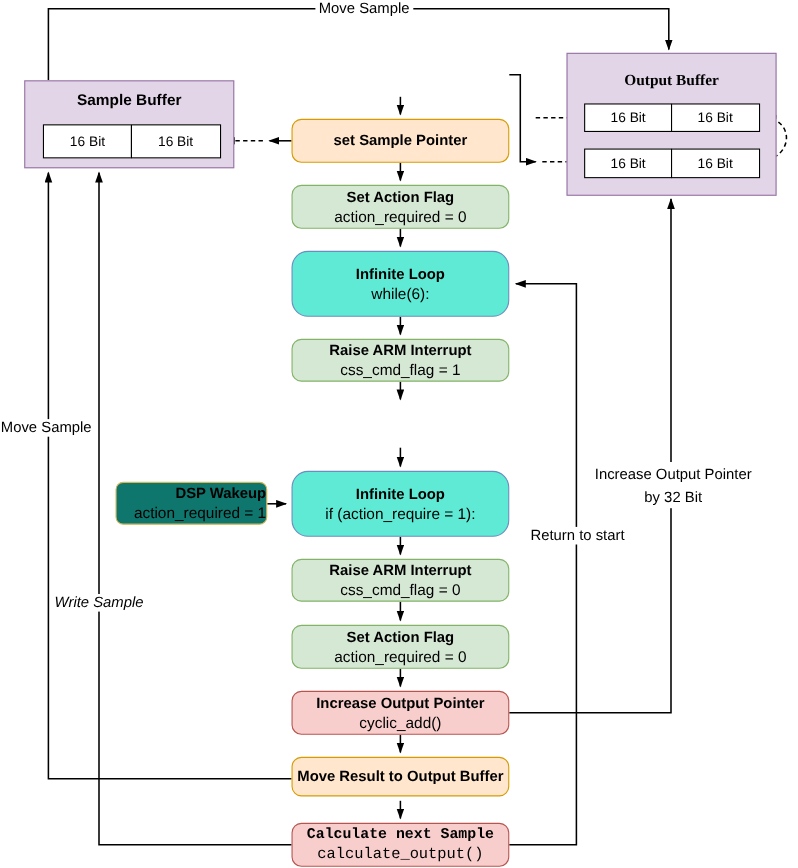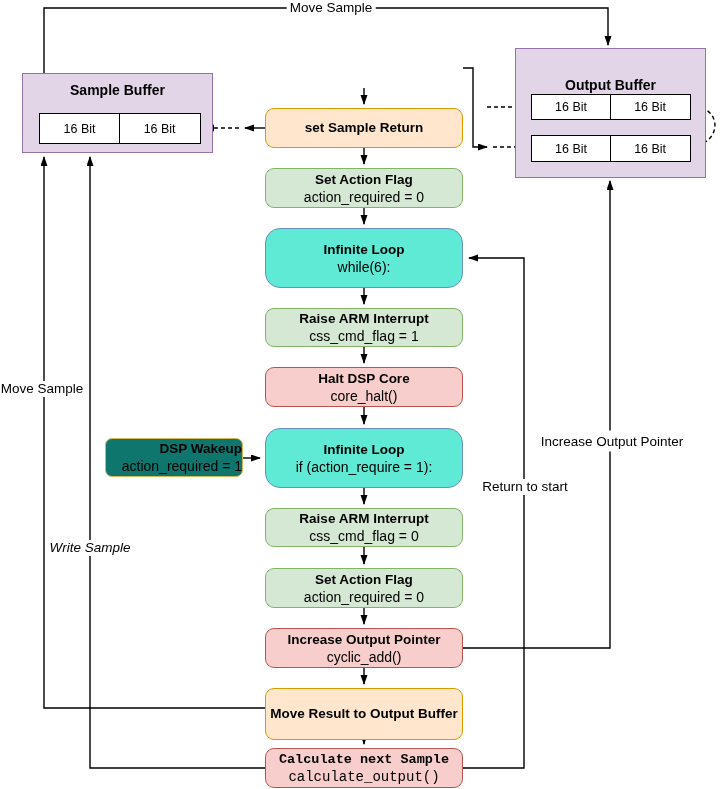--- a/index.html
+++ b/index.html
@@ -90,55 +90,51 @@
 
   <div class="buffer" style="left:22px; top:73px; width:191px; height:80px;">
     <div class="bt" style="margin-top:8px;">Sample Buffer</div>
     <div class="cellrow" style="left:16px; top:39px; width:163px; height:31px;">
       <div class="cell" style="width:81px;">16 Bit</div>
       <div class="cell" style="width:82px;">16 Bit</div>
     </div>
   </div>
 
   <div class="buffer" style="left:515px; top:48px; width:191px; height:130px;">
-    <div class="bt" style="margin-top:28px;">Output Buffer</div>
+    <div class="bt" style="margin-top:17px;font-family:Liberation Serif, serif;">Output Buffer</div>
     <div class="cellrow" style="left:15px; top:45px; width:161px; height:26px;">
       <div class="cell" style="width:80px;">16 Bit</div>
       <div class="cell" style="width:81px;">16 Bit</div>
     </div>
     <div class="cellrow" style="left:15px; top:86px; width:161px; height:27px;">
       <div class="cell" style="width:80px;">16 Bit</div>
       <div class="cell" style="width:81px;">16 Bit</div>
     </div>
   </div>
 
 
   <div class="box orange" style="left:265px; top:108px; width:198px; height:40px;">
-    <div class="t">set Sample Return</div>
+    <div class="t">set Sample Pointer</div>
   </div>
 
   <div class="box green" style="left:265px; top:168px; width:198px; height:40px;">
     <div class="t">Set Action Flag</div>
     <div class="s">action_required = 0</div>
   </div>
 
   <div class="box blue" style="left:265px; top:228px; width:198px; height:60px;">
     <div class="t">Infinite Loop</div>
     <div class="s">while(6):</div>
   </div>
 
   <div class="box green" style="left:265px; top:308px; width:198px; height:39px;">
     <div class="t">Raise ARM Interrupt</div>
     <div class="s">css_cmd_flag = 1</div>
   </div>
 
-  <div class="box red" style="left:265px; top:367px; width:198px; height:40px;">
-    <div class="t">Halt DSP Core</div>
-    <div class="s">core_halt()</div>
-  </div>
 
   <div class="box blue" style="left:265px; top:428px; width:198px; height:60px;">
     <div class="t">Infinite Loop</div>
     <div class="s">if (action_require = 1):</div>
   </div>
 
   <div class="box green" style="left:265px; top:508px; width:198px; height:39px;">
     <div class="t">Raise ARM Interrupt</div>
     <div class="s">css_cmd_flag = 0</div>
   </div>
@@ -146,35 +142,36 @@
   <div class="box green" style="left:265px; top:568px; width:198px; height:40px;">
     <div class="t">Set Action Flag</div>
     <div class="s">action_required = 0</div>
   </div>
 
   <div class="box red" style="left:265px; top:628px; width:198px; height:40px;">
     <div class="t">Increase Output Pointer</div>
     <div class="s">cyclic_add()</div>
   </div>
 
-  <div class="box orange" style="left:265px; top:688px; width:198px; height:52px;">
+  <div class="box orange" style="left:265px; top:688px; width:198px; height:36px;">
     <div class="t">Move Result to Output Buffer</div>
   </div>
 
   <div class="box red" style="left:265px; top:748px; width:198px; height:40px;font-family:Liberation Mono, monospace;">
     <div class="t">Calculate next Sample</div>
     <div class="s">calculate_output()</div>
   </div>
 
   <div class="box yellowb" style="left:105px; top:438px; width:138px; height:39px; border-radius:7px;">
     <div class="t">DSP Wakeup</div>
     <div class="s">action_required = 1</div>
   </div>
 
   <div class="lbl" style="left:331px; top:8px;">Move Sample</div>
   <div class="lbl" style="left:42px; top:389px;">Move Sample</div>
   <div class="lbl" style="left:90px; top:548px;font-style:italic;">Write Sample</div>
   <div class="lbl" style="left:525px; top:487px;">Return to start</div>
   <div class="lbl lbl2" style="left:612px; top:441px;">
     <div>Increase Output Pointer</div>
+    <div>by 32 Bit</div>
   </div>
 
 </div>
 
 </body></html>

